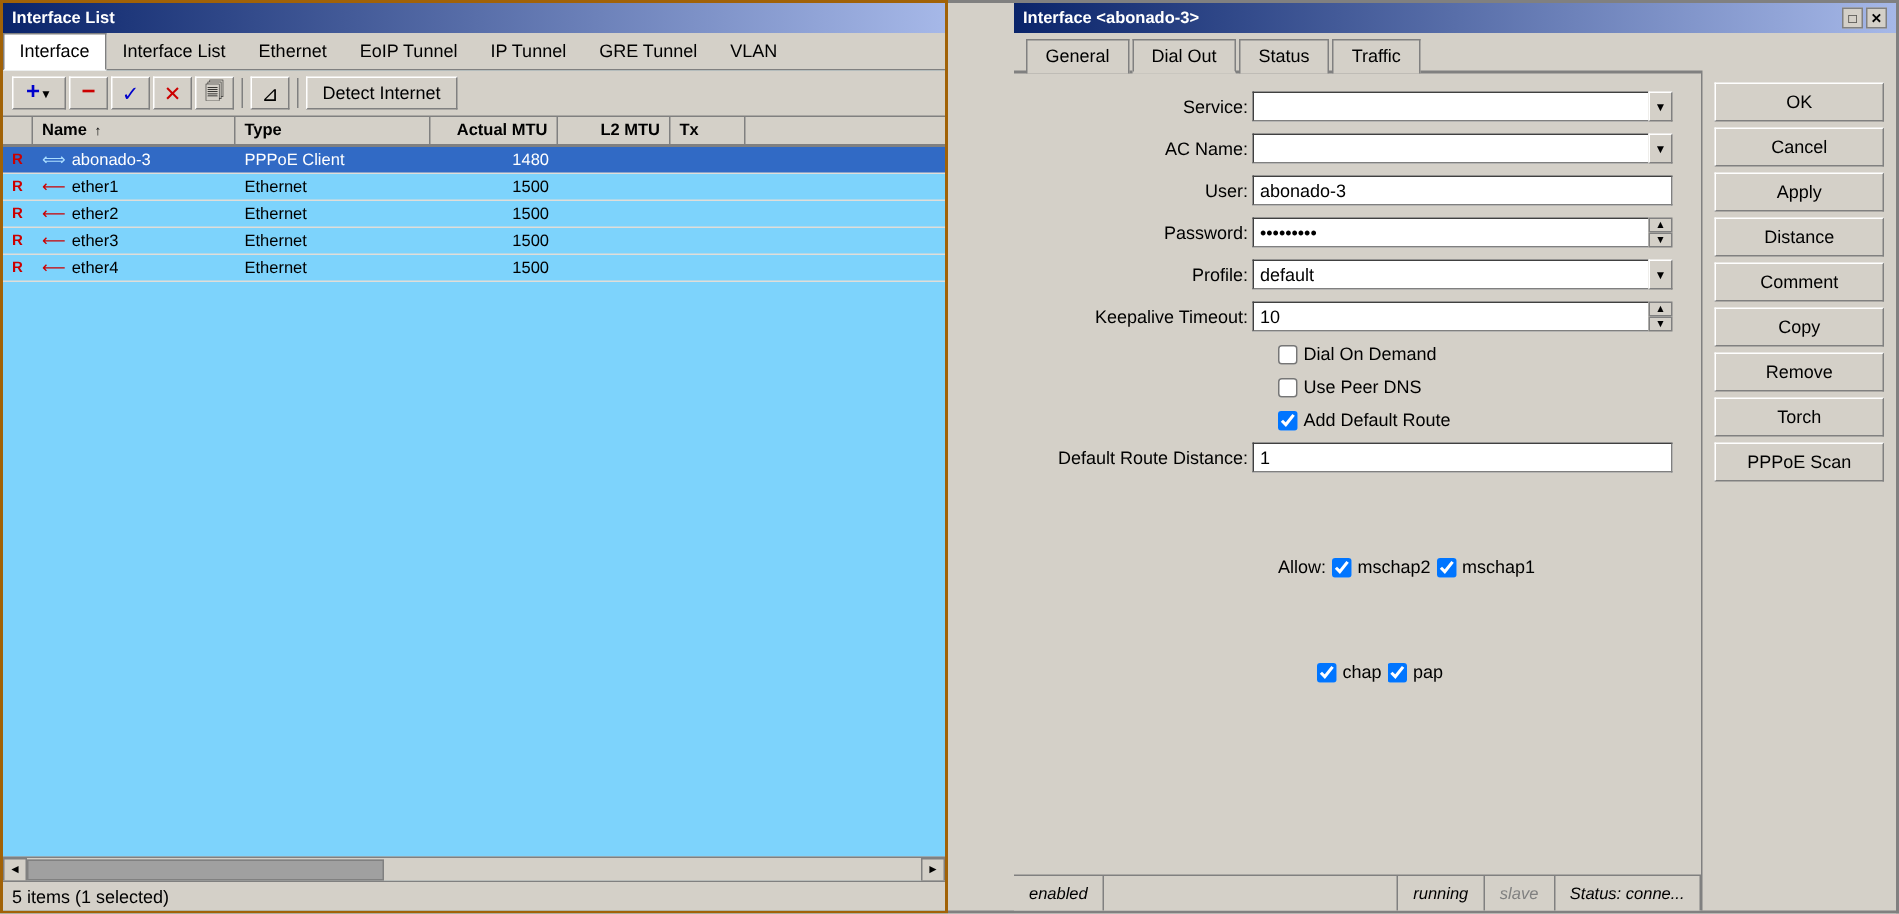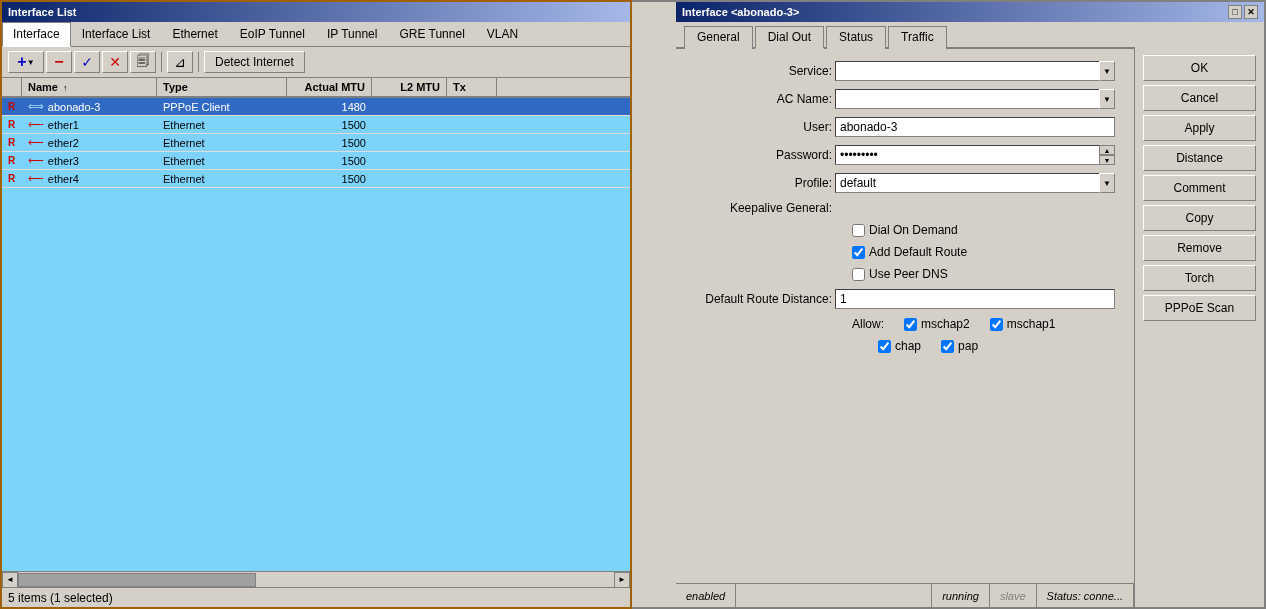--- a/index.html
+++ b/index.html
@@ -380,22 +380,23 @@
     }
 
     .checkbox-group {
       display: flex;
       align-items: center;
       gap: 4px;
     }
 
     .allow-row {
       display: flex;
-      gap: 20px;
+      gap: 4px;
       padding-left: 160px;
+      margin-top: 48px;
     }
 
     .bottom-status {
       height: 24px;
       background: #d4d0c8;
       border-top: 1px solid #808080;
       display: flex;
       align-items: center;
       font-style: italic;
     }
@@ -635,41 +636,48 @@
 
         <div class="form-row">
           <div class="form-label">Profile:</div>
           <div class="form-input-with-btn">
             <input class="form-input-inner" type="text" value="default" style="">
             <div class="input-arrow-btn">▼</div>
           </div>
         </div>
 
         <div class="form-row">
-          <div class="form-label">Keepalive General:</div>
+          <div class="form-label">Keepalive Timeout:</div>
+          <div class="form-input-with-btn">
+            <input class="form-input-inner" type="text" value="10" style="">
+            <div class="input-arrows">
+              <div class="input-arrow-half">▲</div>
+              <div class="input-arrow-half">▼</div>
+            </div>
+          </div>
         </div>
 
         <div class="checkbox-row">
           <div class="checkbox-group">
             <input type="checkbox" style="">
             <label>Dial On Demand</label>
           </div>
         </div>
 
         <div class="checkbox-row">
           <div class="checkbox-group">
+            <input type="checkbox" style="">
+            <label>Use Peer DNS</label>
+          </div>
+        </div>
+
+        <div class="checkbox-row">
+          <div class="checkbox-group">
             <input type="checkbox" checked="" style="">
             <label>Add Default Route</label>
-          </div>
-        </div>
-
-        <div class="checkbox-row">
-          <div class="checkbox-group">
-            <input type="checkbox" style="">
-            <label>Use Peer DNS</label>
           </div>
         </div>
 
         <div class="form-row">
           <div class="form-label">Default Route Distance:</div>
           <input class="form-input" type="text" value="1" style="max-width: 280px;">
         </div>
 
         <div class="allow-row">
           <span>Allow:</span>

